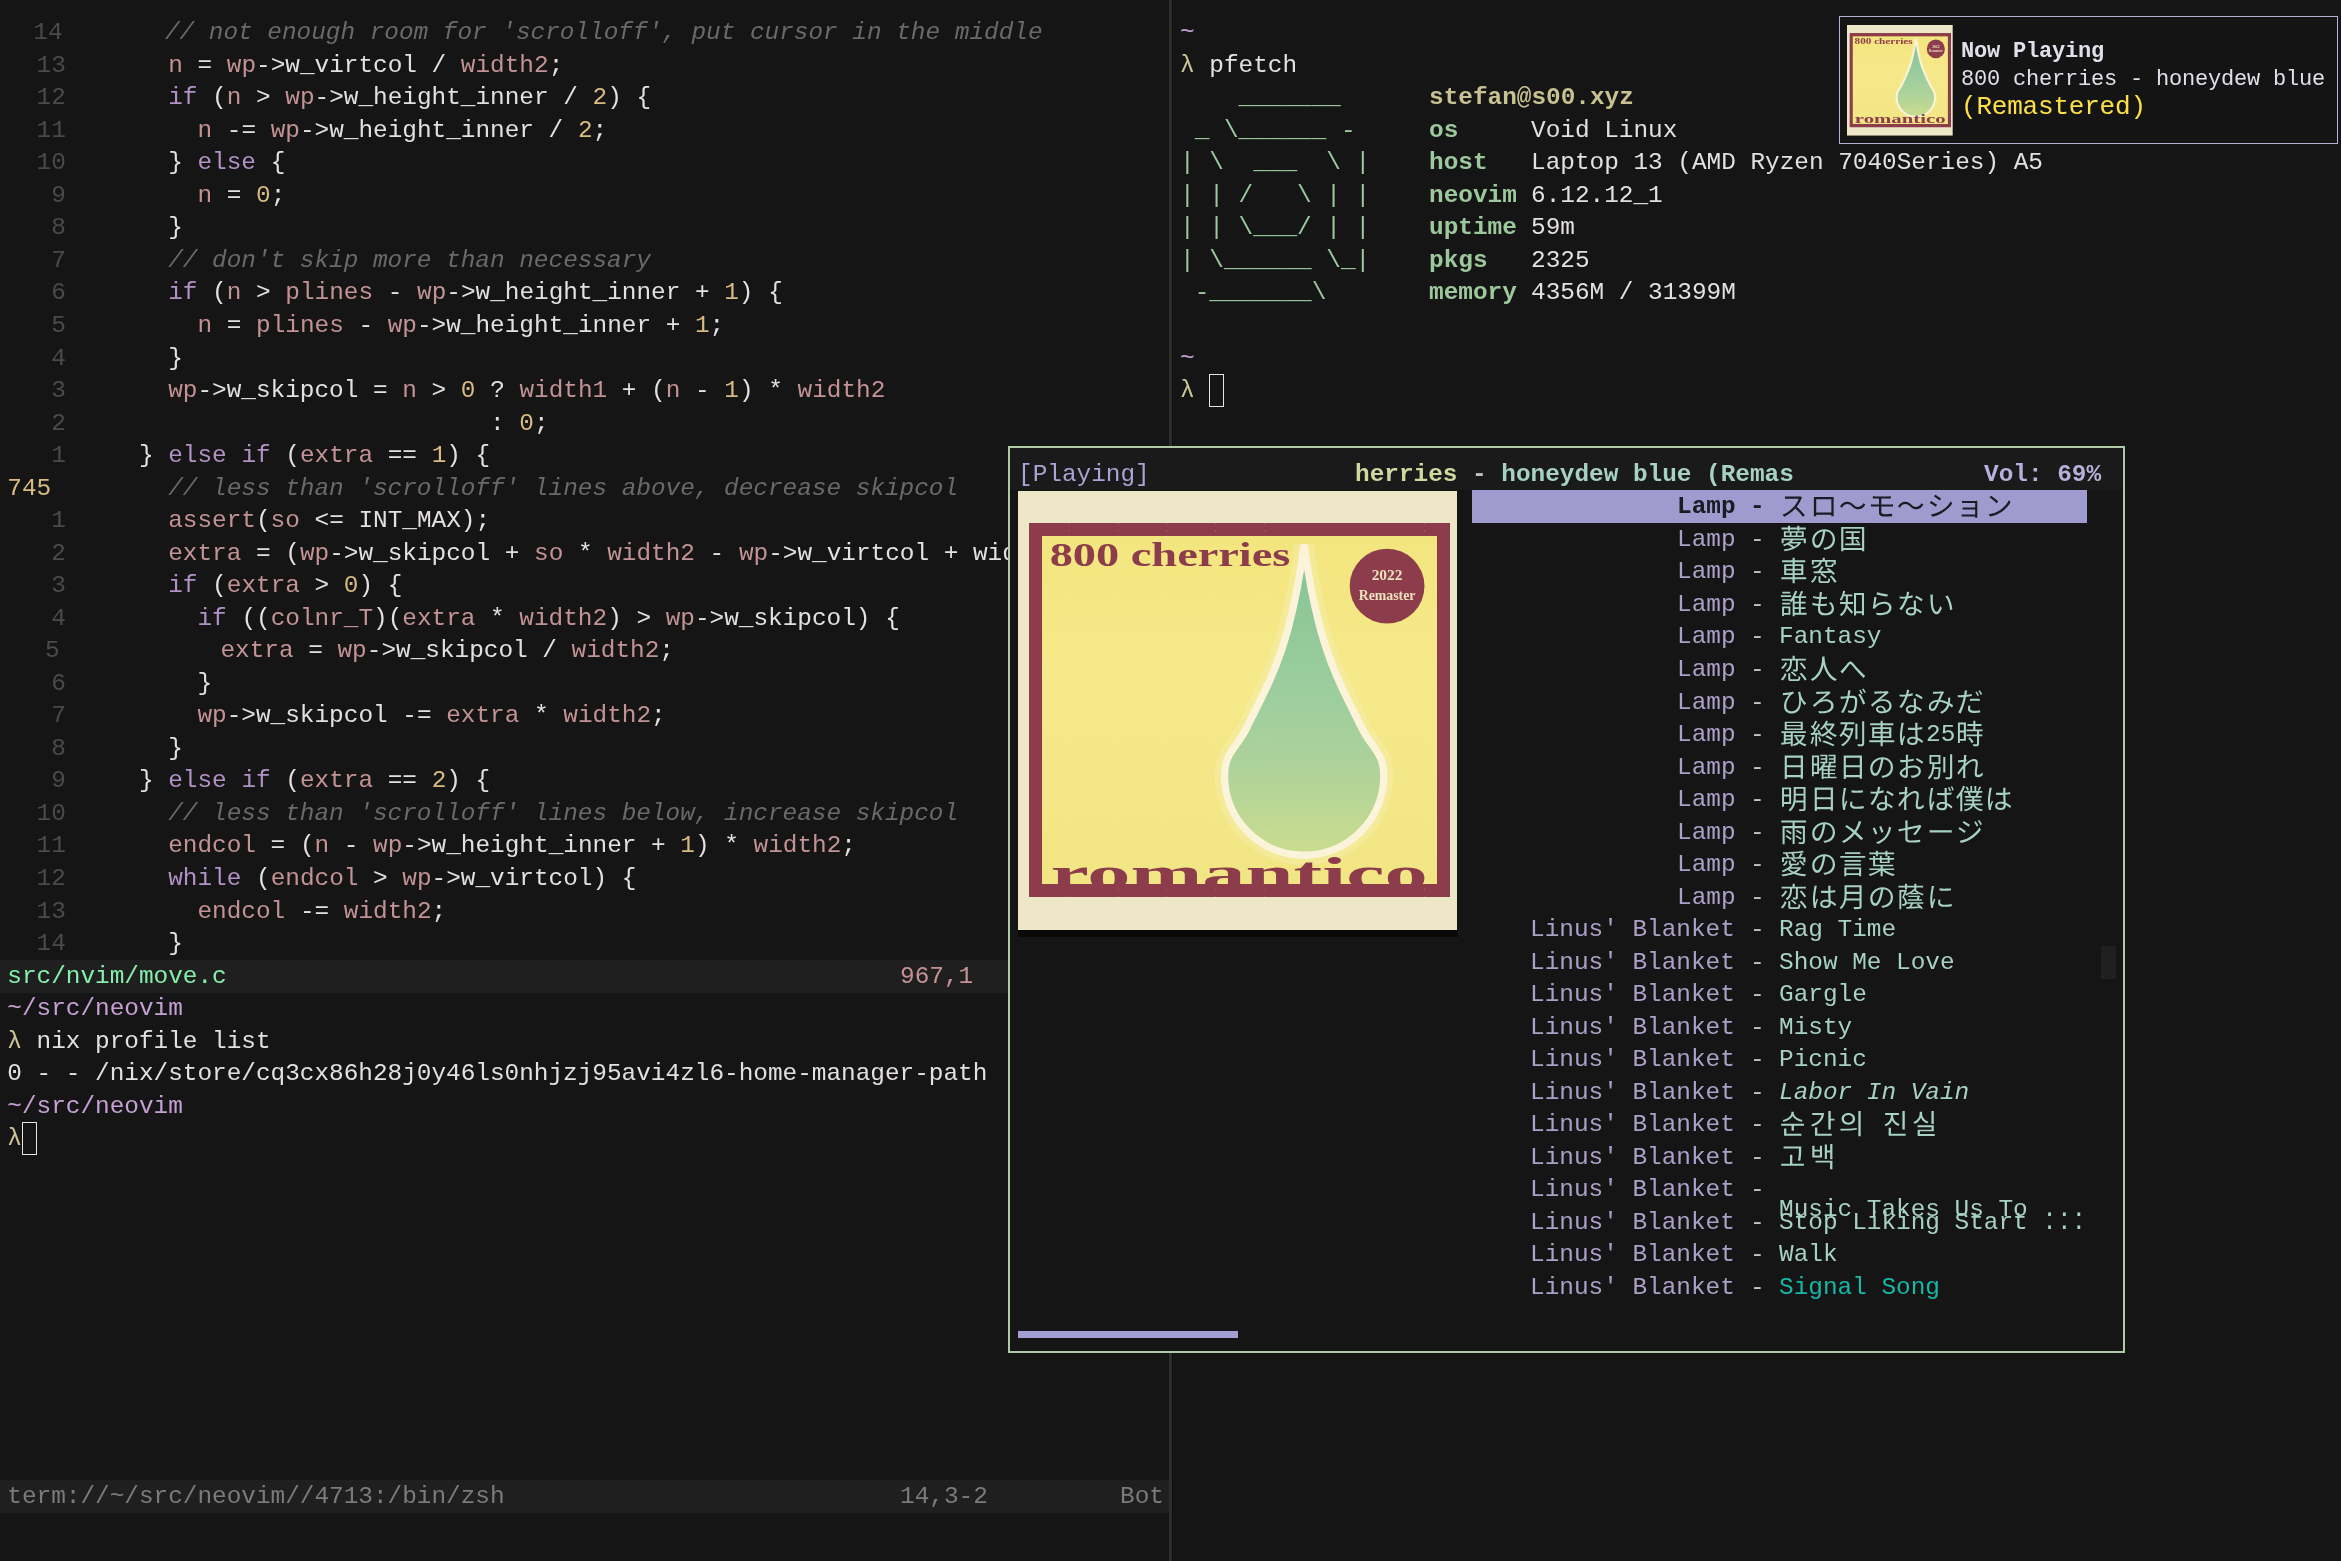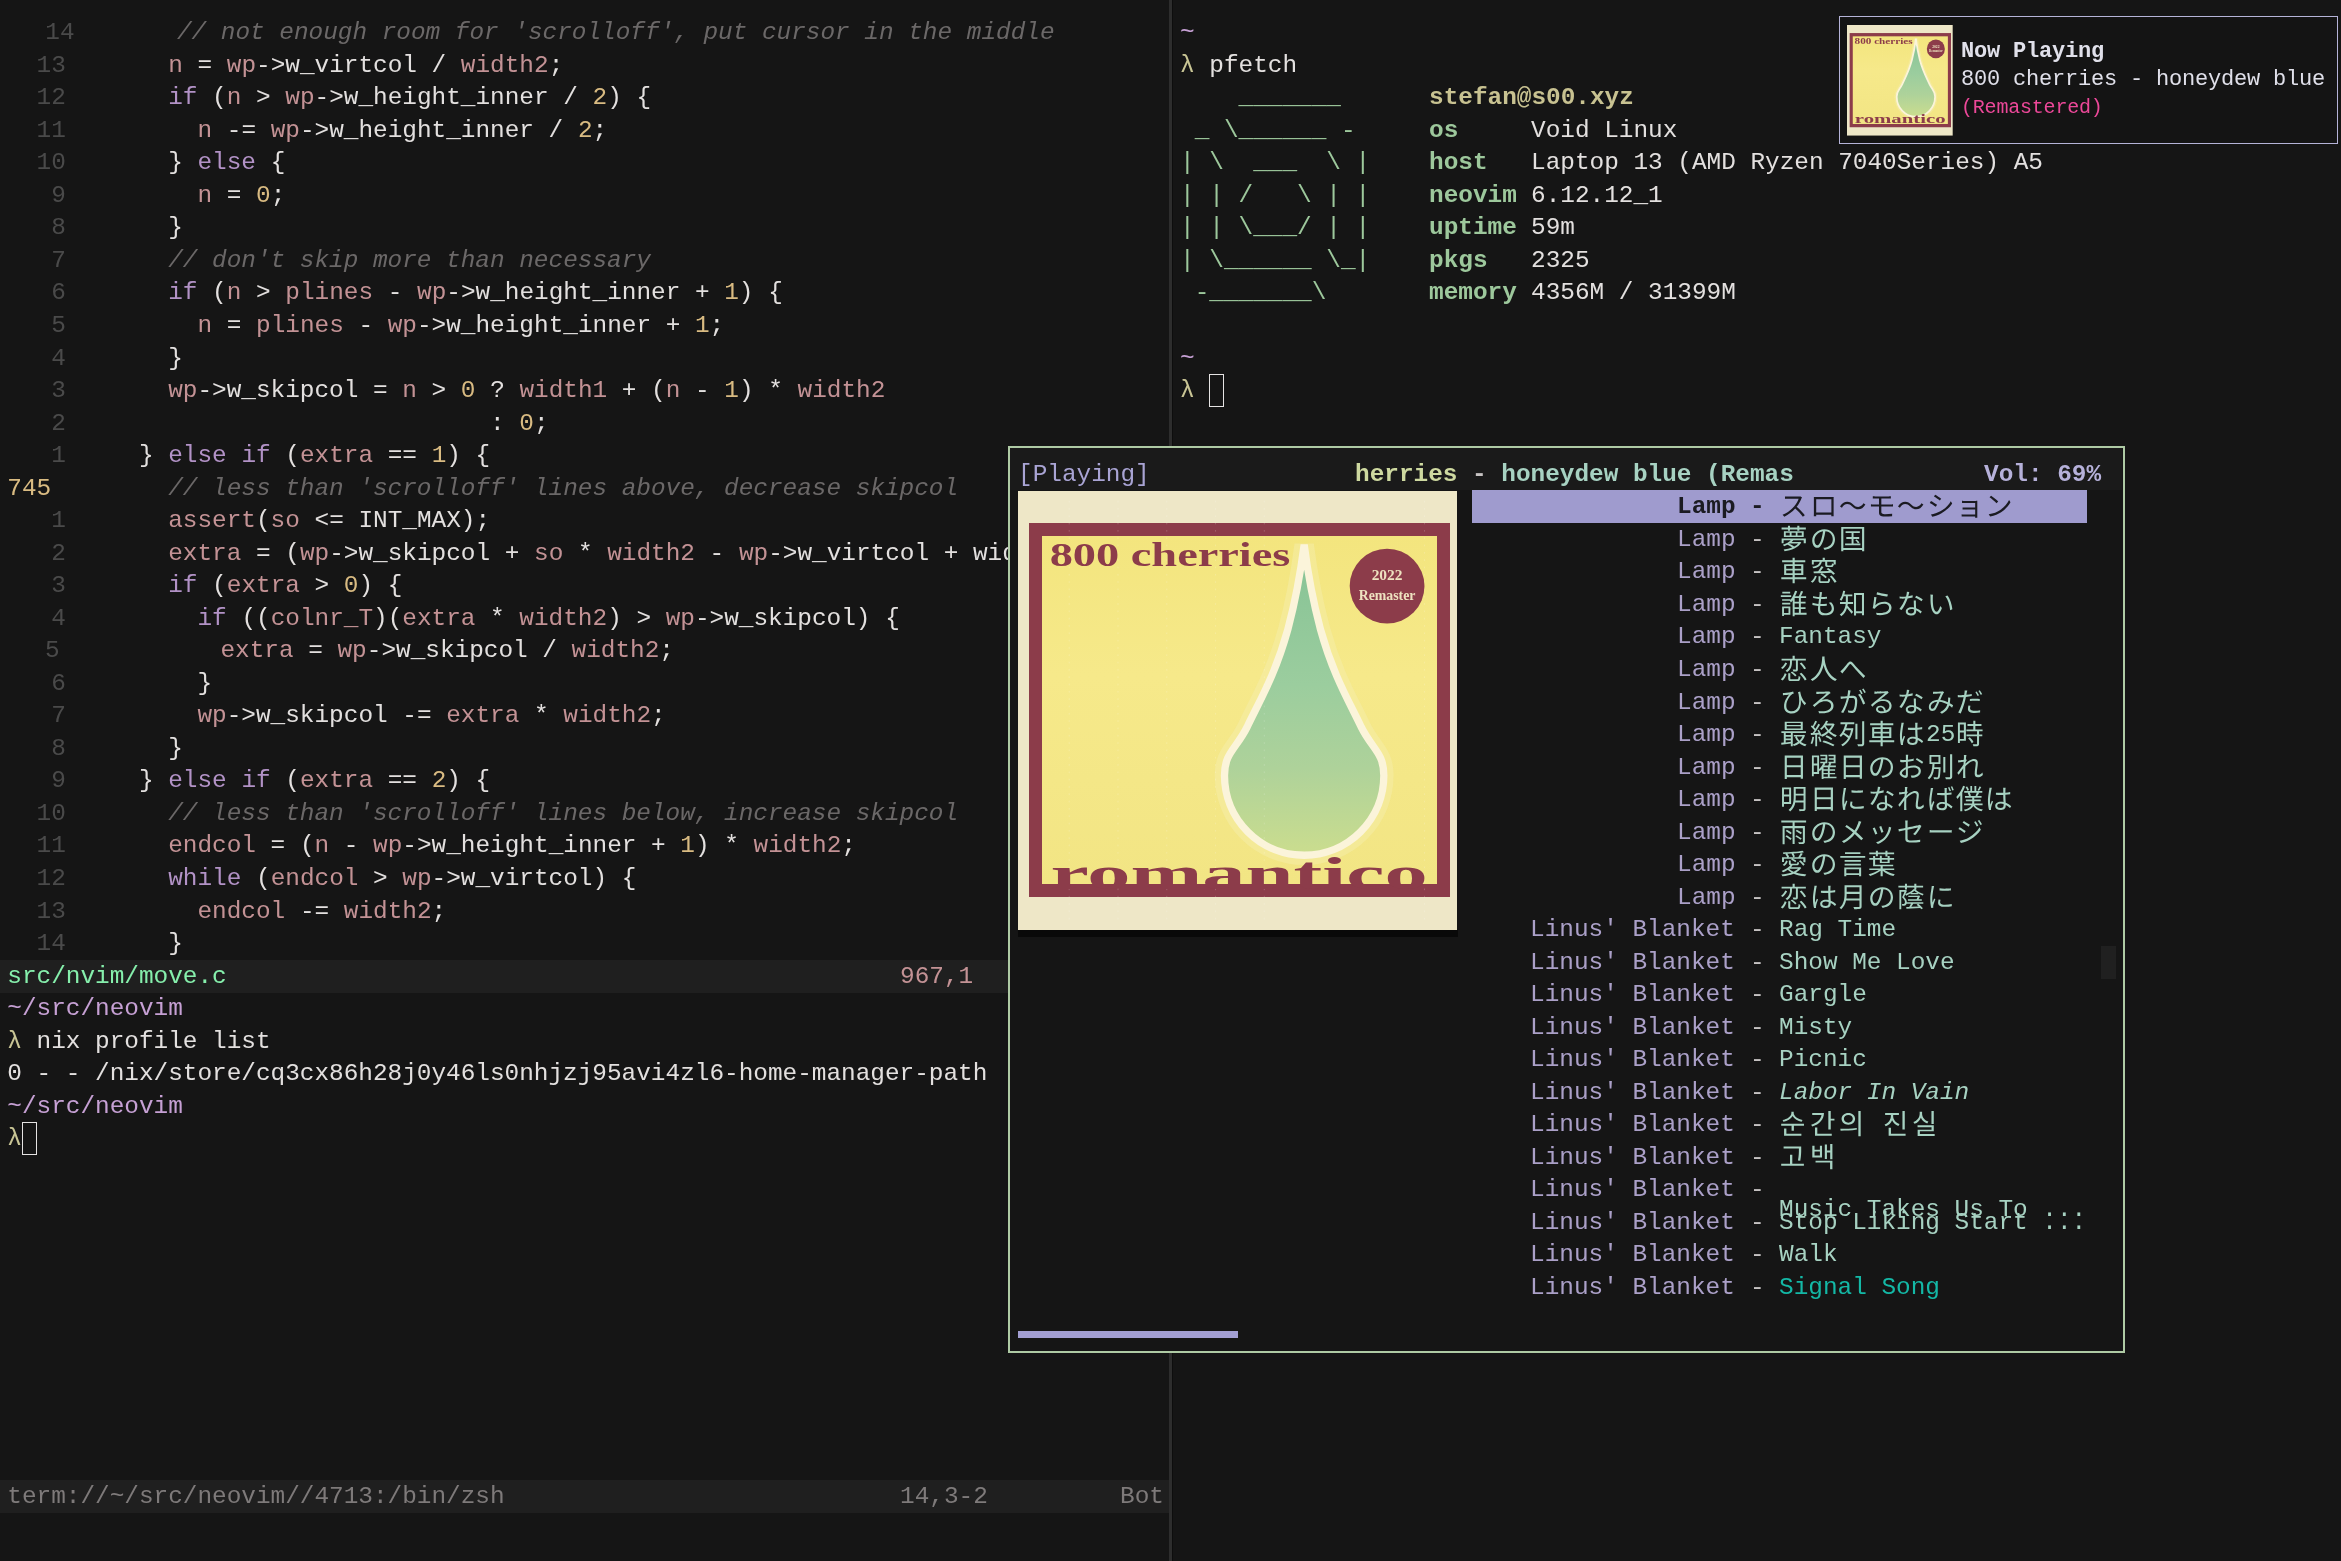--- a/index.html
+++ b/index.html
@@ -10,21 +10,21 @@
 .op{color:#e3e0df}
 .num{color:#d9bb82}
 .cm{color:#6b6868;font-style:italic}
 .ln{color:#4a4a4a}
 .b{font-weight:bold}
 </style></head><body>
 
 <div style="position:absolute;left:0;top:0;width:1169px;height:1561px;background:#151515"></div>
 <div style="position:absolute;left:1173px;top:0;width:1169px;height:1561px;background:#151515"></div>
 <div style="position:absolute;left:1169px;top:0;width:3.3px;height:1561px;background:#2d2d2d"></div>
-<div class="r" style="left:16px;top:16.3px"><span class="ln">  14</span>       <span class="cm">// not enough room for 'scrolloff', put cursor in the middle</span></div>
+<div class="r" style="left:4px;top:16.3px"><span class="ln">  14</span>       <span class="cm">// not enough room for 'scrolloff', put cursor in the middle</span></div>
 <div class="r" style="left:7.3px;top:49px"><span class="ln">  13</span>       <span class="id">n</span> <span class="op">=</span> <span class="id">wp</span><span class="op">-&gt;w_virtcol</span> <span class="op">/</span> <span class="id">width2</span><span class="op">;</span></div>
 <div class="r" style="left:7.3px;top:81px"><span class="ln">  12</span>       <span class="kw">if</span> <span class="op">(</span><span class="id">n</span> <span class="op">&gt;</span> <span class="id">wp</span><span class="op">-&gt;w_height_inner</span> <span class="op">/</span> <span class="num">2</span><span class="op">)</span> <span class="op">{</span></div>
 <div class="r" style="left:7.3px;top:114px"><span class="ln">  11</span>         <span class="id">n</span> <span class="op">-=</span> <span class="id">wp</span><span class="op">-&gt;w_height_inner</span> <span class="op">/</span> <span class="num">2</span><span class="op">;</span></div>
 <div class="r" style="left:7.3px;top:146px"><span class="ln">  10</span>       <span class="op">}</span> <span class="kw">else</span> <span class="op">{</span></div>
 <div class="r" style="left:7.3px;top:179px"><span class="ln">   9</span>         <span class="id">n</span> <span class="op">=</span> <span class="num">0</span><span class="op">;</span></div>
 <div class="r" style="left:7.3px;top:211px"><span class="ln">   8</span>       <span class="op">}</span></div>
 <div class="r" style="left:7.3px;top:244px"><span class="ln">   7</span>       <span class="cm">// don't skip more than necessary</span></div>
 <div class="r" style="left:7.3px;top:276px"><span class="ln">   6</span>       <span class="kw">if</span> <span class="op">(</span><span class="id">n</span> <span class="op">&gt;</span> <span class="id">plines</span> <span class="op">-</span> <span class="id">wp</span><span class="op">-&gt;w_height_inner</span> <span class="op">+</span> <span class="num">1</span><span class="op">)</span> <span class="op">{</span></div>
 <div class="r" style="left:7.3px;top:309px"><span class="ln">   5</span>         <span class="id">n</span> <span class="op">=</span> <span class="id">plines</span> <span class="op">-</span> <span class="id">wp</span><span class="op">-&gt;w_height_inner</span> <span class="op">+</span> <span class="num">1</span><span class="op">;</span></div>
 <div class="r" style="left:7.3px;top:342px"><span class="ln">   4</span>       <span class="op">}</span></div>
@@ -442,13 +442,13 @@
 <circle cx="454" cy="117" r="46" fill="#8c3c4a"></circle>
 <text x="454" y="110" text-anchor="middle" font-family="Liberation Serif" font-size="19" font-weight="bold" fill="#eee2c0">2022</text>
 <text x="454" y="134" text-anchor="middle" font-family="Liberation Serif" font-size="17" font-weight="bold" fill="#eee2c0">Remaster</text>
 <text x="39" y="92" font-family="Liberation Serif" font-size="42" font-weight="bold" fill="#8c3c4a" textLength="296" lengthAdjust="spacingAndGlyphs">800 cherries</text>
 <text x="40" y="478" font-family="Liberation Serif" font-size="57" font-weight="bold" fill="#8c3c4a" textLength="464" lengthAdjust="spacingAndGlyphs">romantico</text>
 </svg>
 </div>
   </div>
 <div class="r b" style="left:1961px;top:35px;color:#e0e0ea;font-size:22px;letter-spacing:-0.2px">Now Playing</div>
 <div class="r" style="left:1961px;top:63px;color:#e0e0ea;font-size:22px;letter-spacing:-0.2px">800 cherries - honeydew blue</div>
-<div class="r" style="left:1961px;top:91px;color:#ec4899;font-size:20px;letter-spacing:-0.2px">(Remastered)</div>
+<div class="r" style="left:1961px;top:91px;color:#fde047;font-size:26px;letter-spacing:-0.2px">(Remastered)</div>
 
 </body></html>

